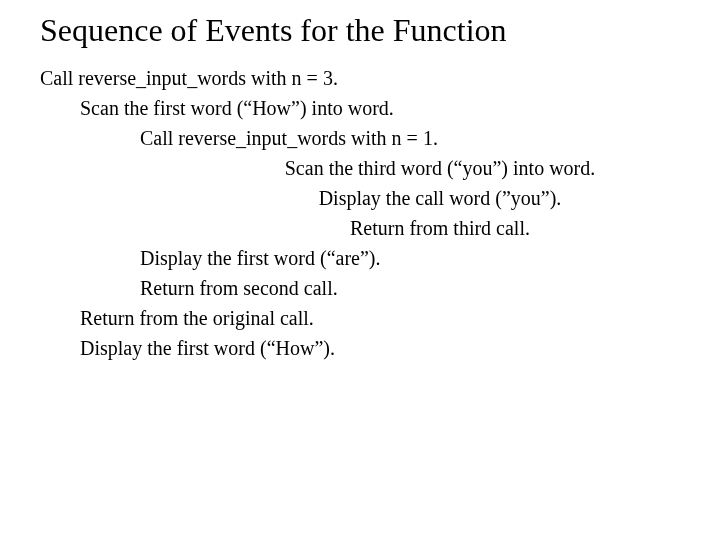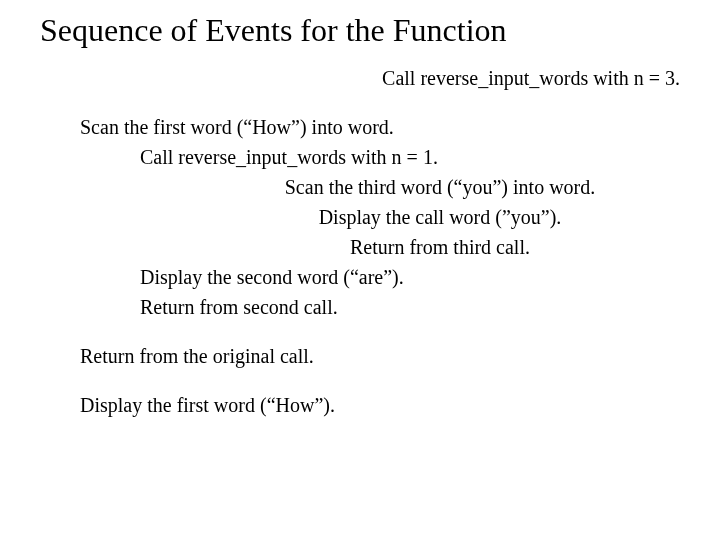--- a/index.html
+++ b/index.html
@@ -23,35 +23,35 @@
       margin: 0 0 14px 0;
       font-weight: 400;
     }
     .content {
       font-size: 20px;
       line-height: 1.5;
     }
     .line {
       white-space: pre;
     }
-    .ind0 { padding-left: 0px; text-align: right; }
-    .ind1 { padding-left: 40px; margin-top: 19px; }
+    .ind0 { padding-left: 0px; }
+    .ind1 { padding-left: 40px; }
     .ind2 { padding-left: 100px; }
     .ind3 { padding-left: 160px; text-align: center; }
   </style>
 </head>
 <body>
 
 <div class="slide">
   <h1 class="title">Sequence of Events for the Function</h1>
   <div class="content">
     <div class="line ind0">Call reverse_input_words with n = 3.</div>
     <div class="line ind1">Scan the first word (“How”) into word.</div>
     <div class="line ind2">Call reverse_input_words with n = 1.</div>
     <div class="line ind3">Scan the third word (“you”) into word.</div>
     <div class="line ind3">Display the call word (”you”).</div>
     <div class="line ind3">Return from third call.</div>
-    <div class="line ind2">Display the second word (“are”).</div>
+    <div class="line ind2">Display the first word (“are”).</div>
     <div class="line ind2">Return from second call.</div>
     <div class="line ind1">Return from the original call.</div>
     <div class="line ind1">Display the first word (“How”).</div>
   </div>
 </div>
 
 </body></html>

